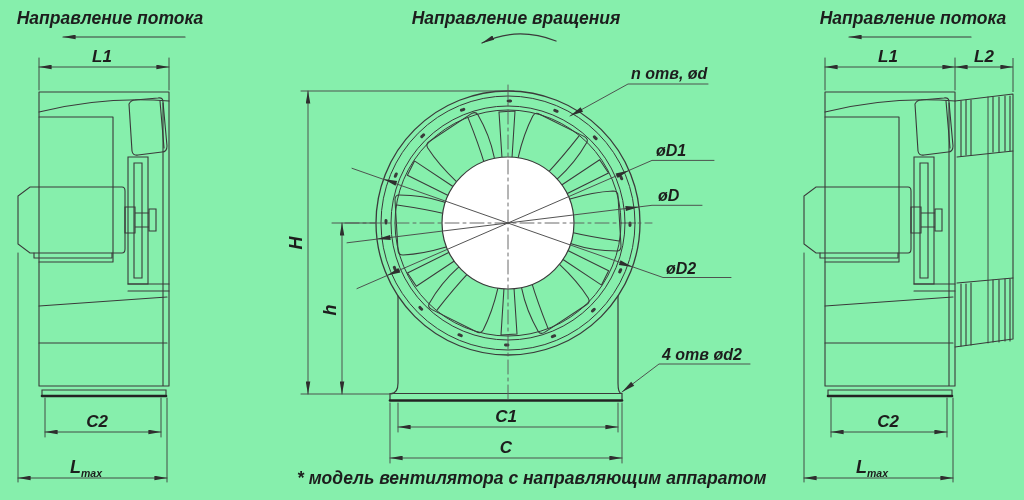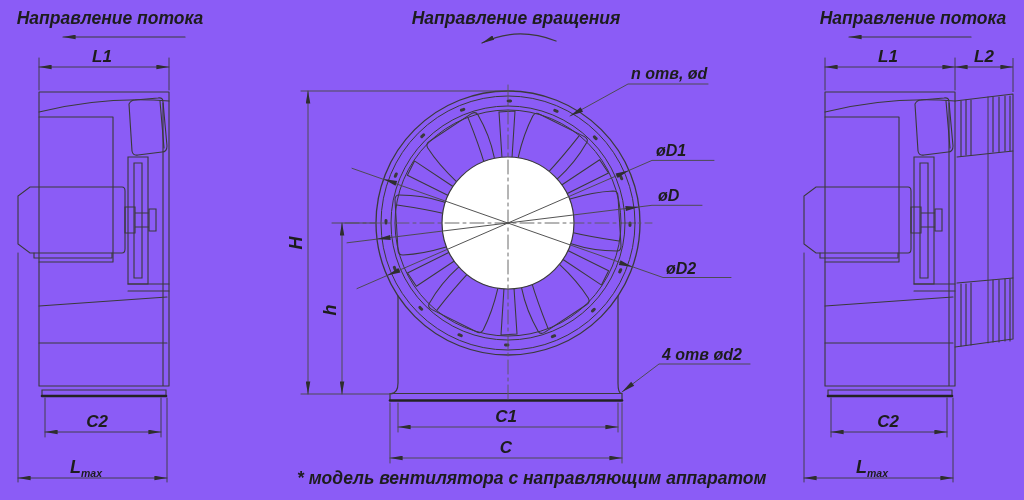--- a/index.html
+++ b/index.html
@@ -1,16 +1,16 @@
 <!DOCTYPE html>
 <html><head>
 <meta charset="utf-8">
 <style>
   html,body{margin:0;padding:0;background:#ffffff;}
-  .stage{position:relative;width:1024px;height:500px;background:#8b5cf6;overflow:hidden;
+  .stage{position:relative;width:1024px;height:500px;background:#86efac;overflow:hidden;
          font-family:"Liberation Sans", sans-serif;}
   svg text{font-family:"Liberation Sans", sans-serif;font-style:italic;font-weight:bold;
            fill:#1d1d1d;}
   .t-title{font-size:17.5px;}
   .t-dim{font-size:17px;}
   .t-call{font-size:16px;}
   .t-sub{font-size:10.5px;}
   .t-axis{font-size:18px;}
   .t-foot{font-size:17.5px;}
 </style>

